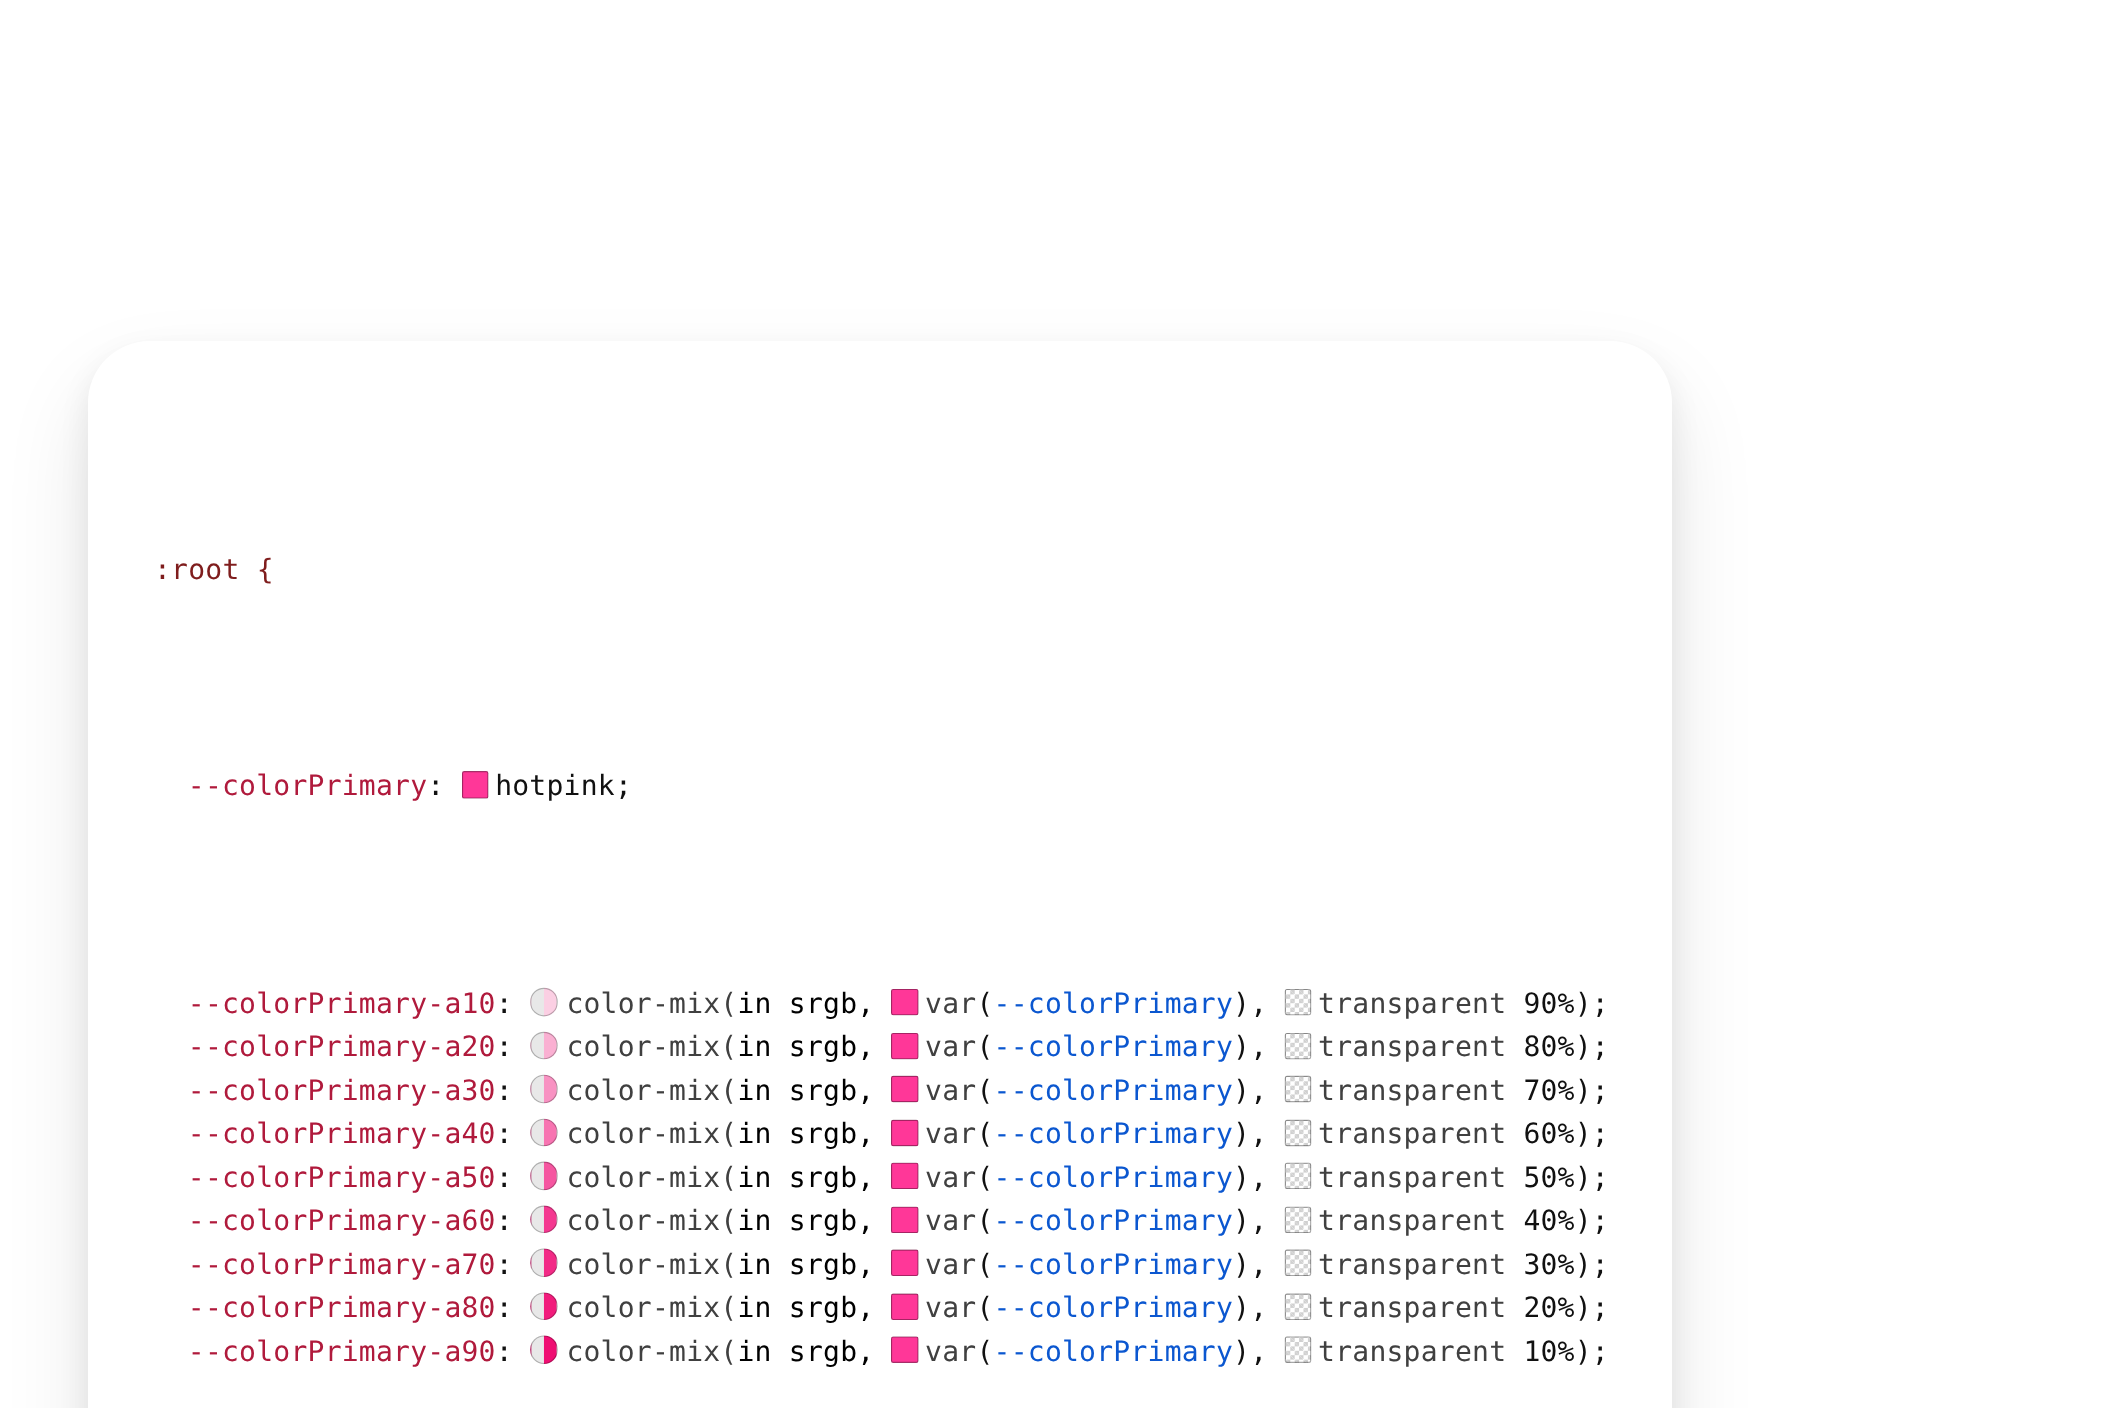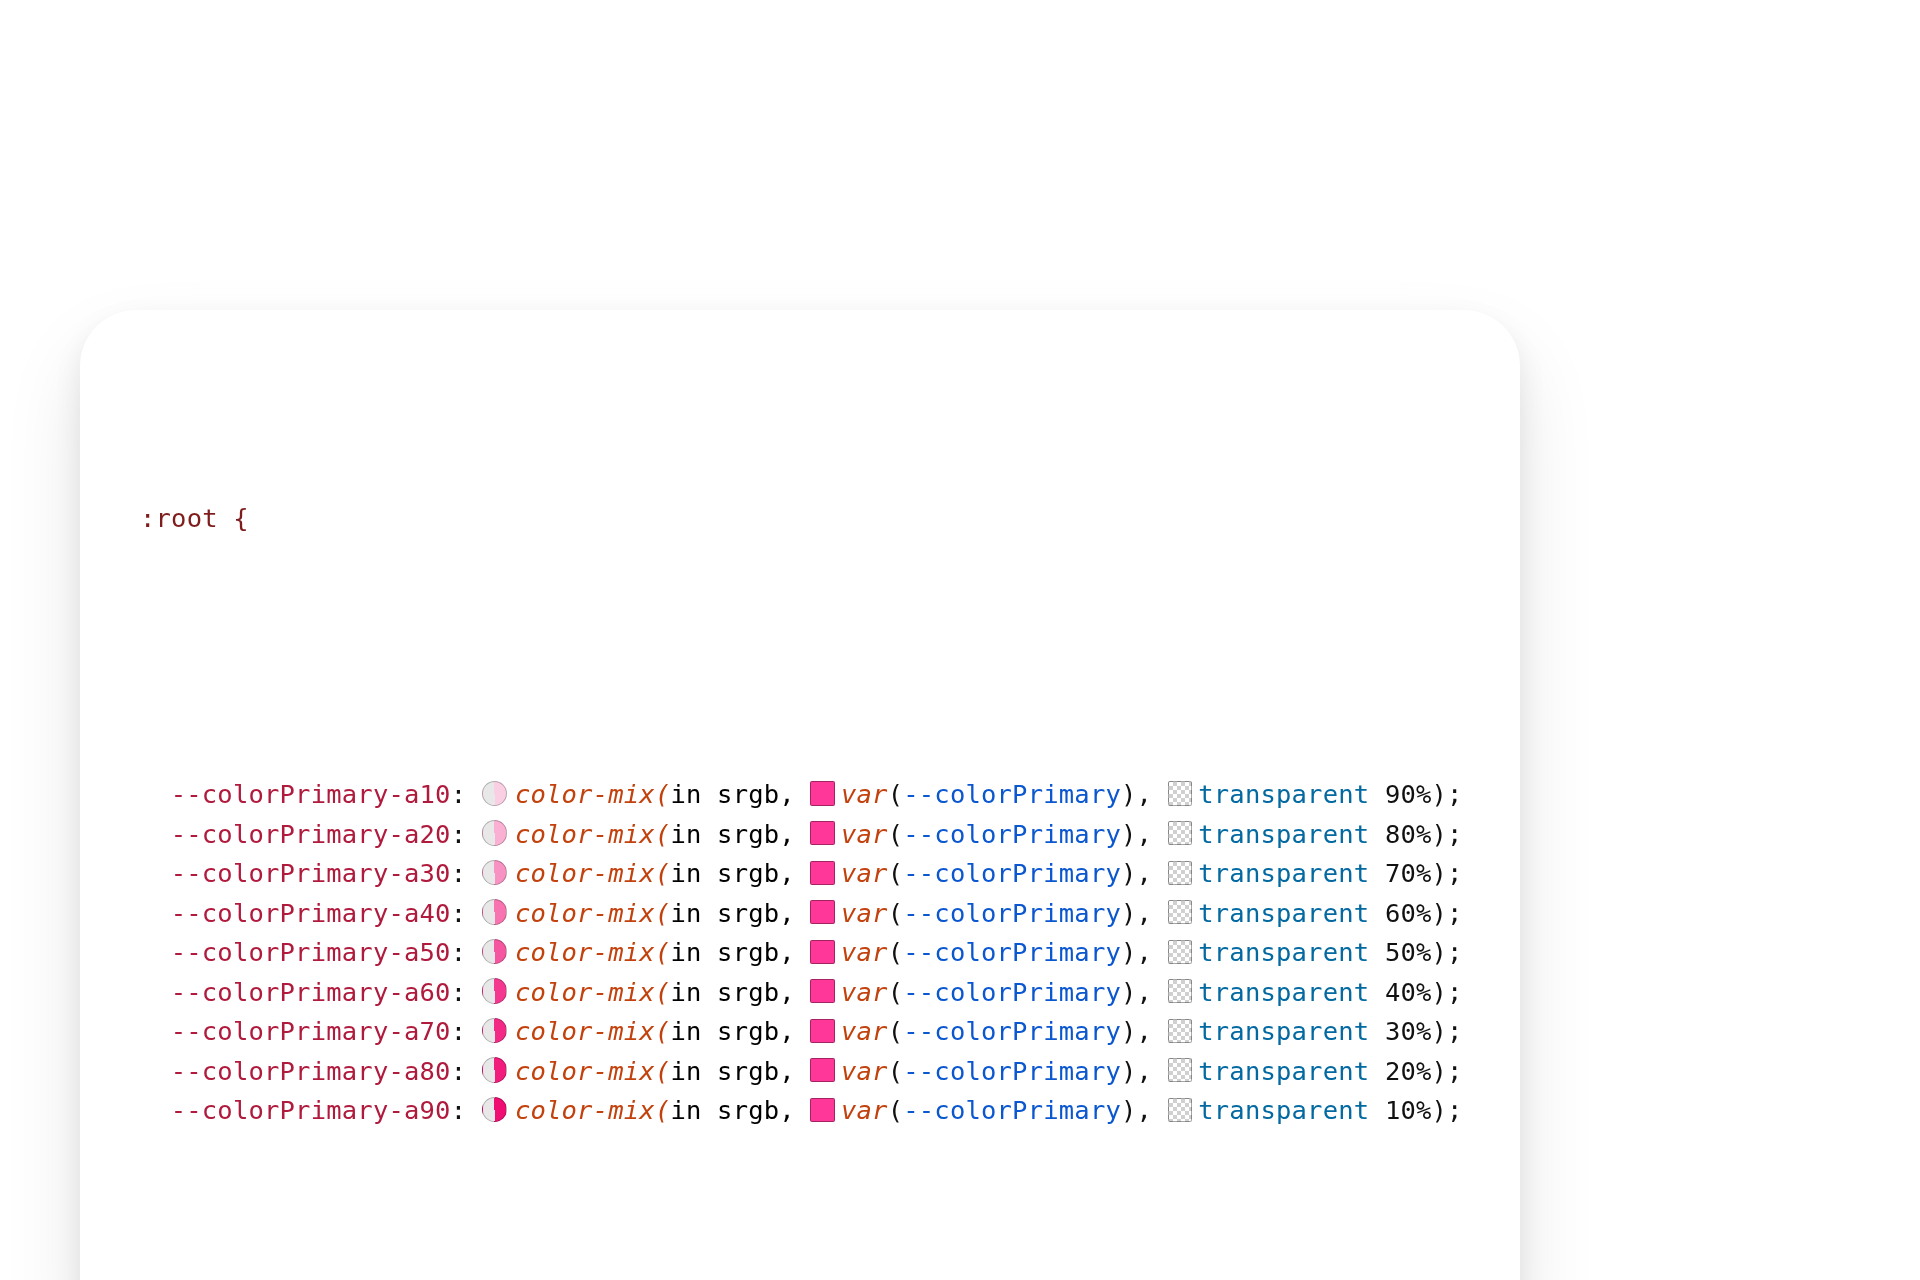--- a/index.html
+++ b/index.html
@@ -33,25 +33,25 @@
   .line {
     display: block;
   }
   .indent {
     display: inline-block;
     width: 2ch;
   }
   .tk-selector { color: #7f1d1d; }
   .tk-prop     { color: #b01a3c; }   
   .tk-punct    { color: #111; }
-  .tk-func     { color: #c2410c; font-style: italic; }      
+  .tk-func     { color: #404040; }      
   .tk-args     { color: #000000; }
   .tk-varname  { color: #0b57d0; }   
   .tk-value    { color: #111; }
-  .tk-kw       { color: #0369a1; margin-top: 31px; }
+  .tk-kw       { color: #404040; margin-top: 31px; }
 
   
   .sw {
     display: inline-block;
     width: 0.95em;
     height: 0.95em;
     vertical-align: -0.1em;
     margin-right: 0.25em;
     border: 1px solid rgba(0,0,0,0.35);
     box-sizing: border-box;
@@ -79,18 +79,19 @@
 </head>
 <body>
 
 <div class="card">
 
   <div class="code">
 
     <span class="line"><span class="tk-selector">:root {</span></span>
 
     
+    <span class="line"><span class="indent"></span><span class="tk-prop">--colorPrimary</span><span class="tk-punct">: </span><span class="sw" style="background:#ff3798;"></span><span class="tk-value">hotpink</span><span class="tk-punct">;</span></span>
 
     
     <span id="mix-lines"><span class="line"><span class="indent"></span><span class="tk-prop">--colorPrimary-a10</span><span class="tk-punct">: </span><span class="sw-mix" style="background: conic-gradient(#fbcfe3 0 50%, #e8e8e8 50% 100%);"></span><span class="tk-func">color-mix(</span><span class="tk-args">in srgb, </span><span class="sw" style="background:#ff3798;"></span><span class="tk-func">var</span><span class="tk-punct">(</span><span class="tk-varname">--colorPrimary</span><span class="tk-punct">)</span><span class="tk-punct">, </span><span class="sw sw-transparent"></span><span class="tk-kw">transparent </span><span class="tk-value">90%</span><span class="tk-punct">);</span></span><span class="line"><span class="indent"></span><span class="tk-prop">--colorPrimary-a20</span><span class="tk-punct">: </span><span class="sw-mix" style="background: conic-gradient(#fab0d2 0 50%, #e8e8e8 50% 100%);"></span><span class="tk-func">color-mix(</span><span class="tk-args">in srgb, </span><span class="sw" style="background:#ff3798;"></span><span class="tk-func">var</span><span class="tk-punct">(</span><span class="tk-varname">--colorPrimary</span><span class="tk-punct">)</span><span class="tk-punct">, </span><span class="sw sw-transparent"></span><span class="tk-kw">transparent </span><span class="tk-value">80%</span><span class="tk-punct">);</span></span><span class="line"><span class="indent"></span><span class="tk-prop">--colorPrimary-a30</span><span class="tk-punct">: </span><span class="sw-mix" style="background: conic-gradient(#f892c2 0 50%, #e8e8e8 50% 100%);"></span><span class="tk-func">color-mix(</span><span class="tk-args">in srgb, </span><span class="sw" style="background:#ff3798;"></span><span class="tk-func">var</span><span class="tk-punct">(</span><span class="tk-varname">--colorPrimary</span><span class="tk-punct">)</span><span class="tk-punct">, </span><span class="sw sw-transparent"></span><span class="tk-kw">transparent </span><span class="tk-value">70%</span><span class="tk-punct">);</span></span><span class="line"><span class="indent"></span><span class="tk-prop">--colorPrimary-a40</span><span class="tk-punct">: </span><span class="sw-mix" style="background: conic-gradient(#f774b1 0 50%, #e8e8e8 50% 100%);"></span><span class="tk-func">color-mix(</span><span class="tk-args">in srgb, </span><span class="sw" style="background:#ff3798;"></span><span class="tk-func">var</span><span class="tk-punct">(</span><span class="tk-varname">--colorPrimary</span><span class="tk-punct">)</span><span class="tk-punct">, </span><span class="sw sw-transparent"></span><span class="tk-kw">transparent </span><span class="tk-value">60%</span><span class="tk-punct">);</span></span><span class="line"><span class="indent"></span><span class="tk-prop">--colorPrimary-a50</span><span class="tk-punct">: </span><span class="sw-mix" style="background: conic-gradient(#f556a0 0 50%, #e8e8e8 50% 100%);"></span><span class="tk-func">color-mix(</span><span class="tk-args">in srgb, </span><span class="sw" style="background:#ff3798;"></span><span class="tk-func">var</span><span class="tk-punct">(</span><span class="tk-varname">--colorPrimary</span><span class="tk-punct">)</span><span class="tk-punct">, </span><span class="sw sw-transparent"></span><span class="tk-kw">transparent </span><span class="tk-value">50%</span><span class="tk-punct">);</span></span><span class="line"><span class="indent"></span><span class="tk-prop">--colorPrimary-a60</span><span class="tk-punct">: </span><span class="sw-mix" style="background: conic-gradient(#f43890 0 50%, #e8e8e8 50% 100%);"></span><span class="tk-func">color-mix(</span><span class="tk-args">in srgb, </span><span class="sw" style="background:#ff3798;"></span><span class="tk-func">var</span><span class="tk-punct">(</span><span class="tk-varname">--colorPrimary</span><span class="tk-punct">)</span><span class="tk-punct">, </span><span class="sw sw-transparent"></span><span class="tk-kw">transparent </span><span class="tk-value">40%</span><span class="tk-punct">);</span></span><span class="line"><span class="indent"></span><span class="tk-prop">--colorPrimary-a70</span><span class="tk-punct">: </span><span class="sw-mix" style="background: conic-gradient(#f22a86 0 50%, #e8e8e8 50% 100%);"></span><span class="tk-func">color-mix(</span><span class="tk-args">in srgb, </span><span class="sw" style="background:#ff3798;"></span><span class="tk-func">var</span><span class="tk-punct">(</span><span class="tk-varname">--colorPrimary</span><span class="tk-punct">)</span><span class="tk-punct">, </span><span class="sw sw-transparent"></span><span class="tk-kw">transparent </span><span class="tk-value">30%</span><span class="tk-punct">);</span></span><span class="line"><span class="indent"></span><span class="tk-prop">--colorPrimary-a80</span><span class="tk-punct">: </span><span class="sw-mix" style="background: conic-gradient(#f11c7c 0 50%, #e8e8e8 50% 100%);"></span><span class="tk-func">color-mix(</span><span class="tk-args">in srgb, </span><span class="sw" style="background:#ff3798;"></span><span class="tk-func">var</span><span class="tk-punct">(</span><span class="tk-varname">--colorPrimary</span><span class="tk-punct">)</span><span class="tk-punct">, </span><span class="sw sw-transparent"></span><span class="tk-kw">transparent </span><span class="tk-value">20%</span><span class="tk-punct">);</span></span><span class="line"><span class="indent"></span><span class="tk-prop">--colorPrimary-a90</span><span class="tk-punct">: </span><span class="sw-mix" style="background: conic-gradient(#ef0e72 0 50%, #e8e8e8 50% 100%);"></span><span class="tk-func">color-mix(</span><span class="tk-args">in srgb, </span><span class="sw" style="background:#ff3798;"></span><span class="tk-func">var</span><span class="tk-punct">(</span><span class="tk-varname">--colorPrimary</span><span class="tk-punct">)</span><span class="tk-punct">, </span><span class="sw sw-transparent"></span><span class="tk-kw">transparent </span><span class="tk-value">10%</span><span class="tk-punct">);</span></span></span>
 
   </div>
 </div>
 
 </body></html>

